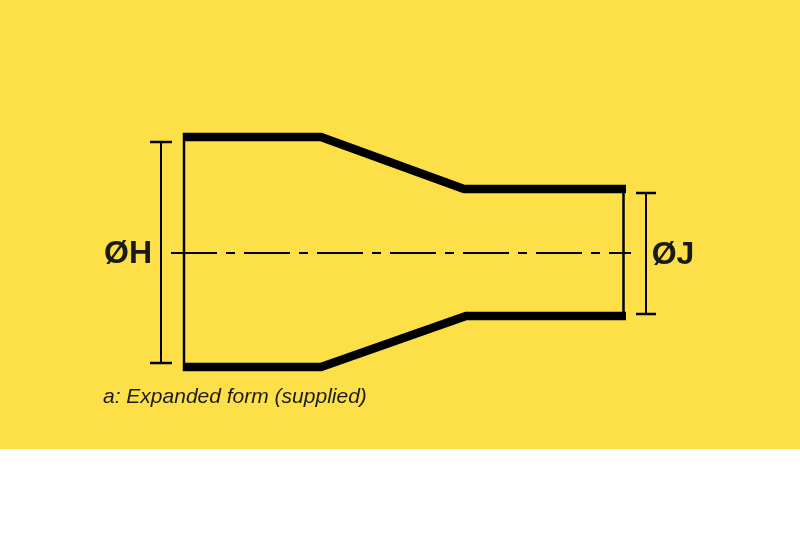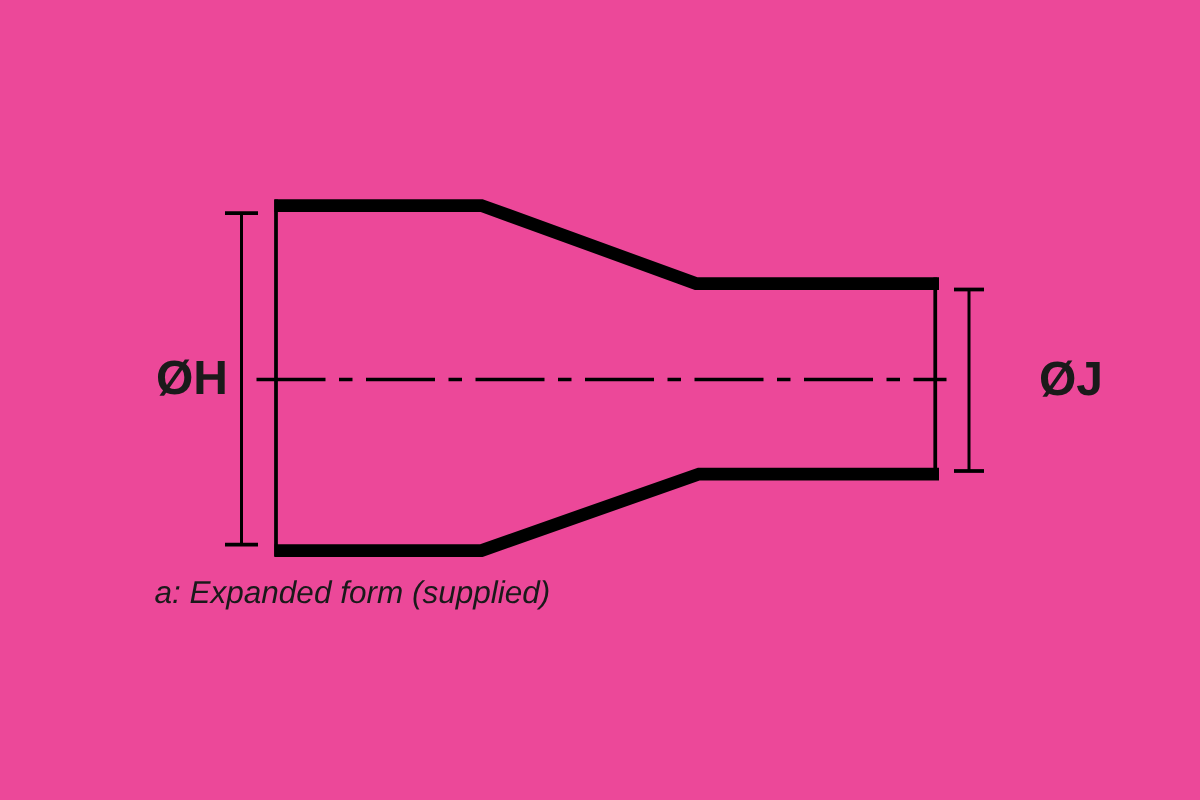--- a/index.html
+++ b/index.html
@@ -3,22 +3,22 @@
 <meta charset="utf-8">
 <style>
   html, body {
     margin: 0;
     padding: 0;
     background: #ffffff;
   }
   .stage {
     position: relative;
     width: 800px;
-    height: 533px;
-    background: #ec4899;
+    height: 449px;
+    background: #fde047;
     font-family: "Liberation Sans", sans-serif;
     overflow: hidden;
   }
   .drawing-svg {
     position: absolute;
     left: 0;
     top: 0;
     width: 800px;
     height: 533px;
     display: block;
@@ -26,21 +26,21 @@
   .dim-label {
     position: absolute;
     transform: translate(-50%, -50%);
     font-weight: 700;
     font-size: 32px;
     color: #1a1a1a;
     letter-spacing: 0px;
     white-space: nowrap;
   }
   .dim-label--h { left: 128px; top: 252px; }
-  .dim-label--j { left: 673px; top: 253px; margin-left: 41px; }
+  .dim-label--j { left: 673px; top: 253px; }
   .caption {
     position: absolute;
     left: 103px;
     top: 384px;
     font-style: italic;
     font-size: 21px;
     color: #1a1a1a;
     white-space: nowrap;
     text-align: center;
   }

